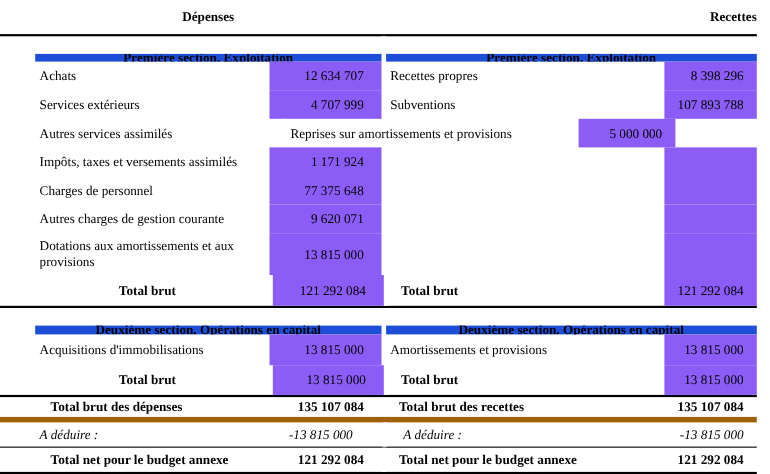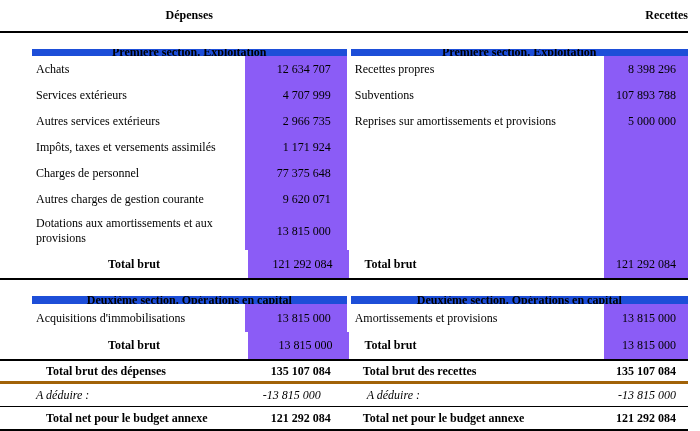--- a/index.html
+++ b/index.html
@@ -36,21 +36,21 @@
   .band-r { width: 354px; }
 
   
   .detail  { height: 26px; }
   .detail.tall { height: 38px; }
   .detail2 { height: 28px; }
 
   
   .total1 { height: 30px; border-bottom: 2px solid #000; }
   .total2 { height: 29px; border-bottom: 2px solid #000; }
-  .gross  { height: 23px; border-bottom: 3px solid #a16207; align-items: center; }
+  .gross  { height: 23px; border-bottom: 5px solid #a16207; align-items: center; }
   .deduct { height: 23px; border-bottom: 1px solid #000; font-style: italic; gap: 11px; }
   .net    { height: 24px; border-bottom: 2px solid #000; }
 
   .bold   { font-weight: 700; }
   .ind-lg { padding-left: 76px; }
   .ind-sm { padding-left: 14px; }
   .r-ind  { padding-left: 12px; }
 </style>
 </head>
 <body>
@@ -83,22 +83,21 @@
 
   <div class="row detail">
     <div class="cell l-label">Services extérieurs</div>
     <div class="cell l-amount shaded">4 707 999</div>
     <div class="gap"></div>
     <div class="cell r-label">Subventions</div>
     <div class="cell r-amount shaded">107 893 788</div>
   </div>
 
   <div class="row detail">
-    <div class="cell l-label">Autres services extérieurs</div>
-    <div class="cell l-amount shaded">2 966 735</div>
+    <div class="cell l-label">Autres services assimilés</div>
     <div class="gap"></div>
     <div class="cell r-label">Reprises sur amortissements et provisions</div>
     <div class="cell r-amount shaded">5 000 000</div>
   </div>
 
   <div class="row detail">
     <div class="cell l-label">Impôts, taxes et versements assimilés</div>
     <div class="cell l-amount shaded">1 171 924</div>
     <div class="gap"></div>
     <div class="cell r-label"></div>

